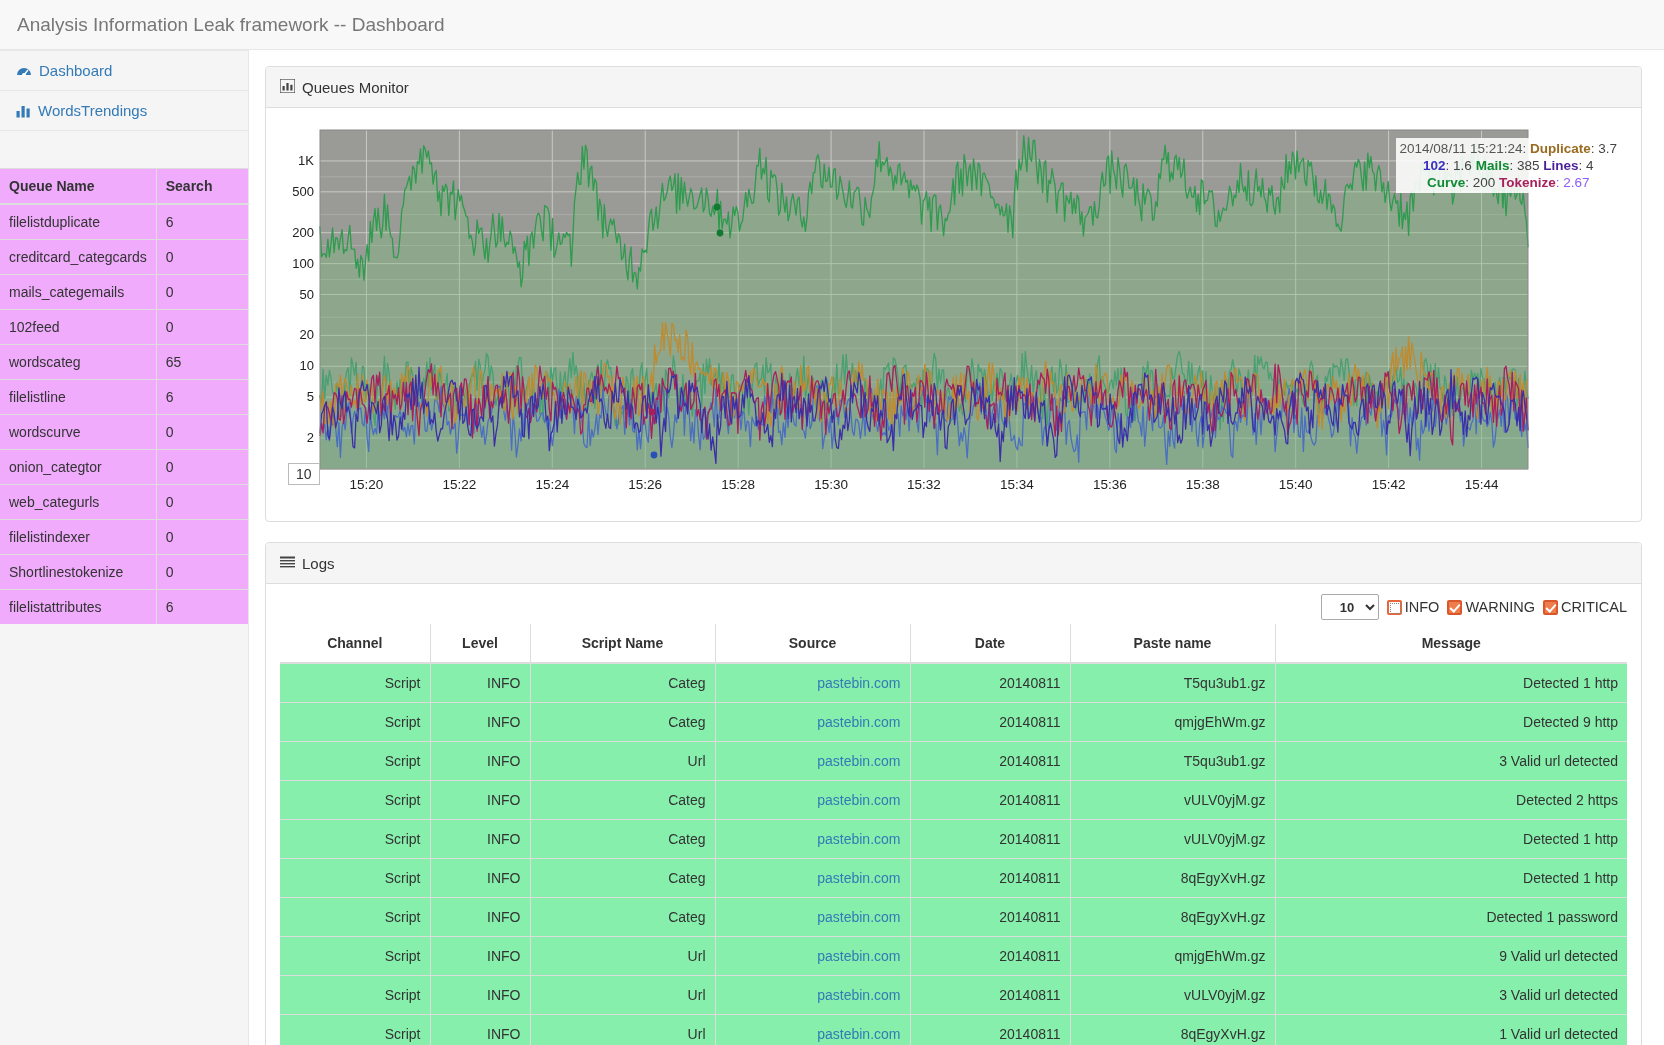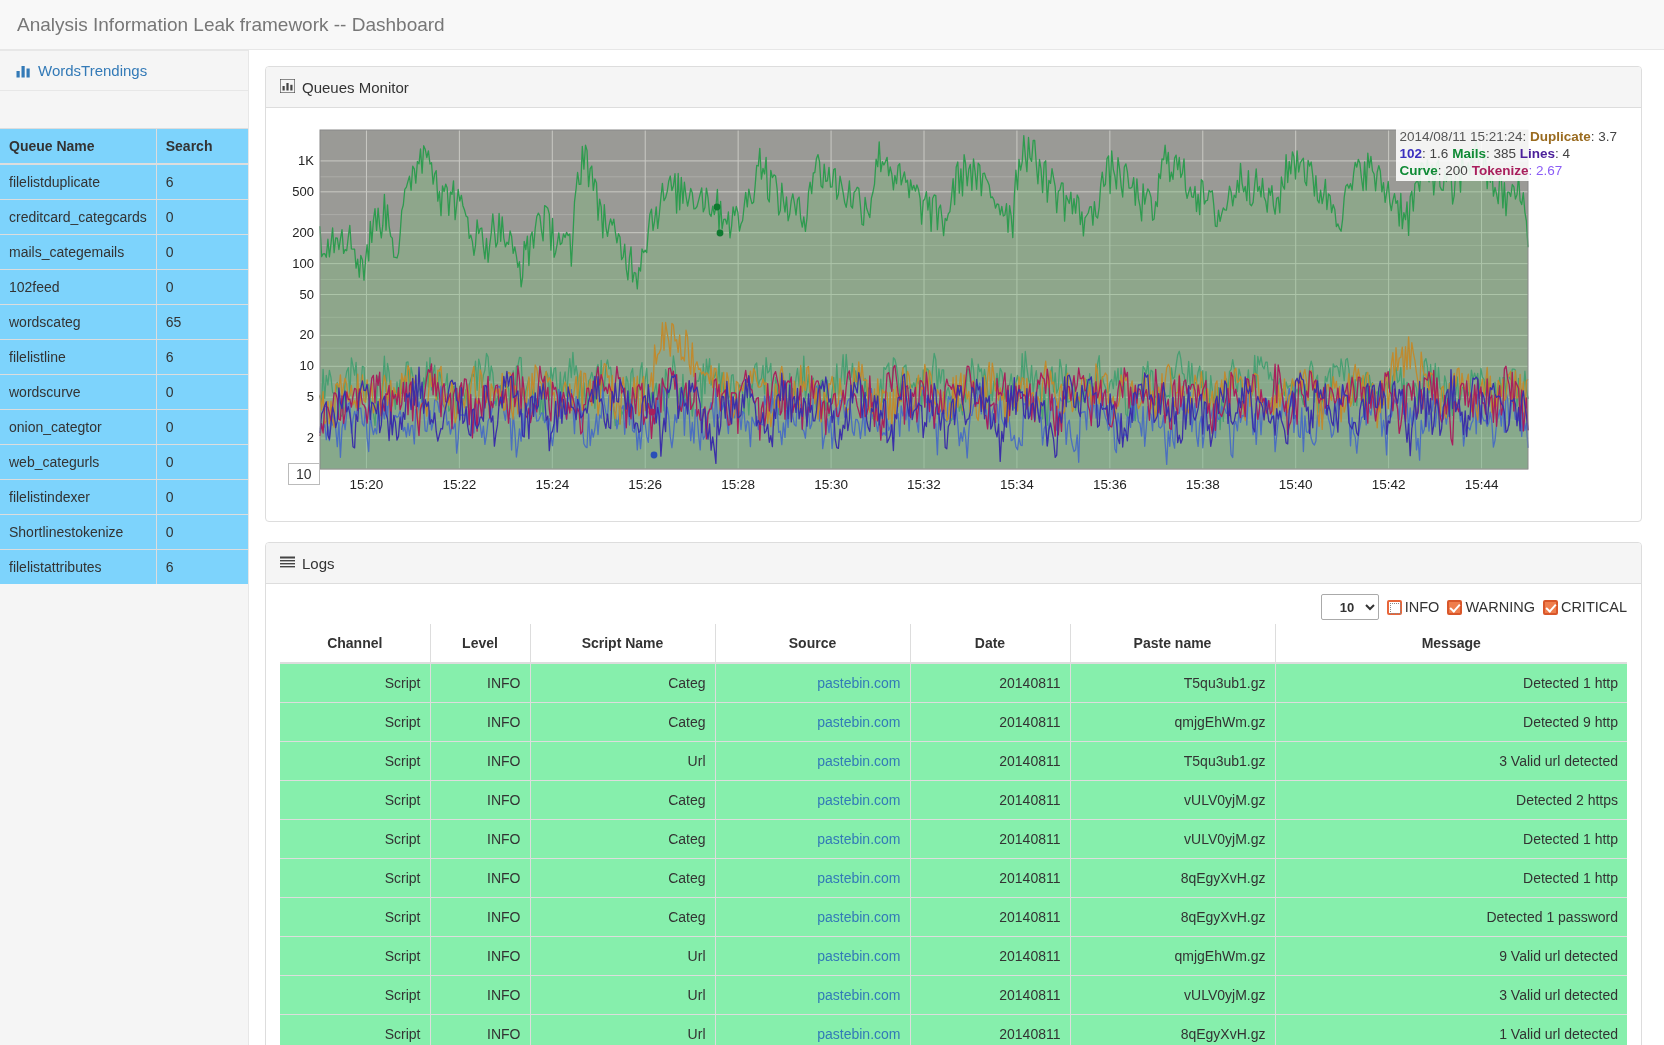--- a/index.html
+++ b/index.html
@@ -94,21 +94,21 @@
 
   #sidebar-spacer {
     height: 38px;
     border-bottom: 1px solid #dddddd;
   }
 
   
   #queue-table {
     width: 100%;
     border-collapse: collapse;
-    background: #7dd3fc;
+    background: #f0abfc;
     font-size: 14px;
   }
   #queue-table th {
     text-align: left;
     font-weight: bold;
     color: #333333;
     padding: 9px 9px;
     border-bottom: 2px solid #dddddd;
     border-right: 1px solid #dddddd;
     font-size: 14px;
@@ -154,26 +154,26 @@
     color: #333333;
   }
   .panel-body { padding: 14px; }
 
   
   #chart-wrap { position: relative; }
   #chart-svg { display: block; }
   #chart-legend {
     position: absolute;
     right: 6px;
-    top: 4px;
+    top: 16px;
     background: rgba(255,255,255,0.88);
     padding: 2px 4px;
     font-size: 13.5px;
     line-height: 17px;
-    text-align: left;
+    text-align: center;
     white-space: nowrap;
     font-family: "Liberation Sans", sans-serif;
   }
   #chart-tooltip {
     position: absolute;
     left: 8px;
     bottom: 22px;
     background: #ffffff;
     border: 1px solid #bbbbbb;
     padding: 2px 7px;
@@ -273,20 +273,30 @@
 <div id="navbar">
   <span id="navbar-title">Analysis Information Leak framework -- Dashboard</span>
 </div>
 
 <div id="page">
 
   <div id="sidebar">
 
 
     <ul class="nav-list">
+      <li class="nav-item">
+        <span class="nav-icon">
+          <svg width="16" height="14" viewBox="0 0 16 14">
+            <path d="M1 11a7 7 0 0 1 14 0z" fill="#337ab7"></path>
+            <circle cx="8" cy="11" r="2.1" fill="#ffffff"></circle>
+            <line x1="8" y1="11" x2="12" y2="6" stroke="#ffffff" stroke-width="1.4"></line>
+          </svg>
+        </span>
+        <span class="nav-label">Dashboard</span>
+      </li>
       <li class="nav-item">
         <span class="nav-icon">
           <svg width="15" height="14" viewBox="0 0 15 14">
             <rect x="0.5" y="7" width="3.2" height="6.5" fill="#337ab7"></rect>
             <rect x="5.5" y="2" width="3.2" height="11.5" fill="#337ab7"></rect>
             <rect x="10.5" y="4.5" width="3.2" height="9" fill="#337ab7"></rect>
           </svg>
         </span>
         <span class="nav-label">WordsTrendings</span>
       </li>

